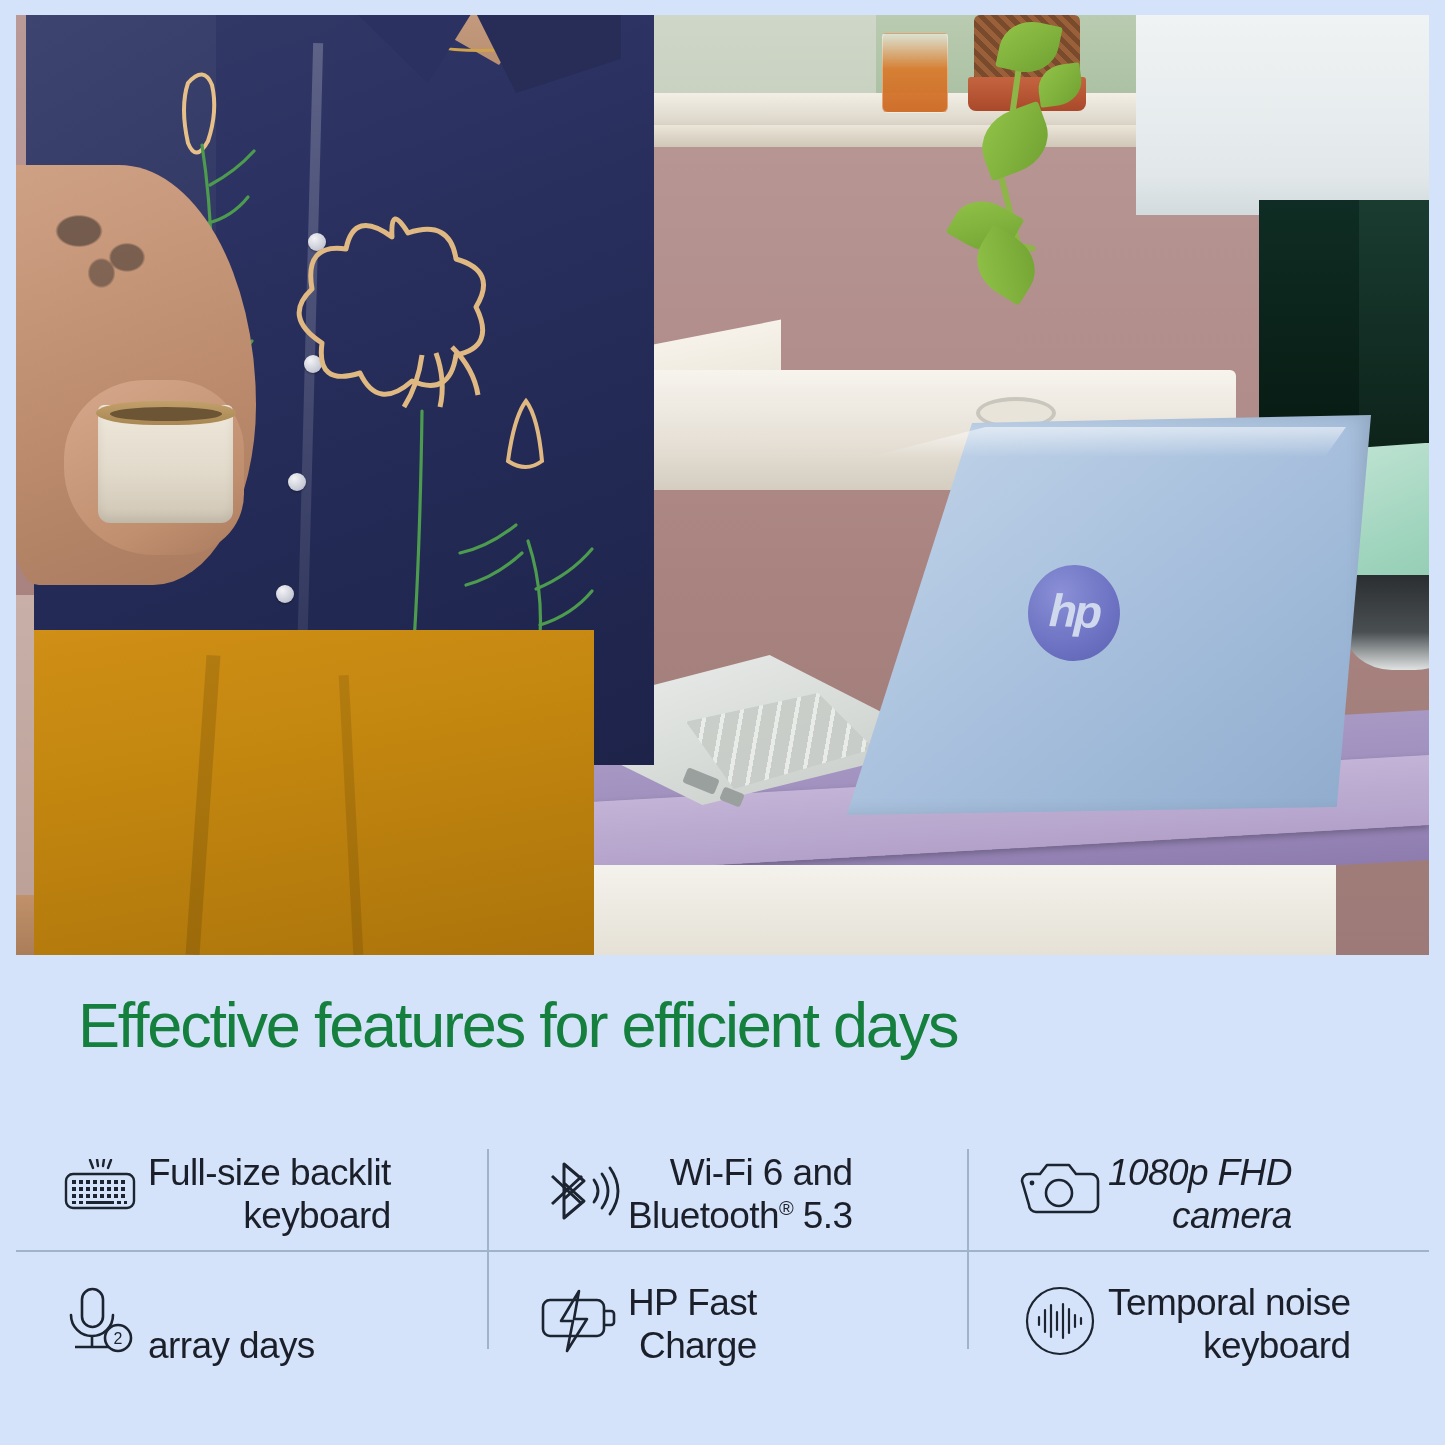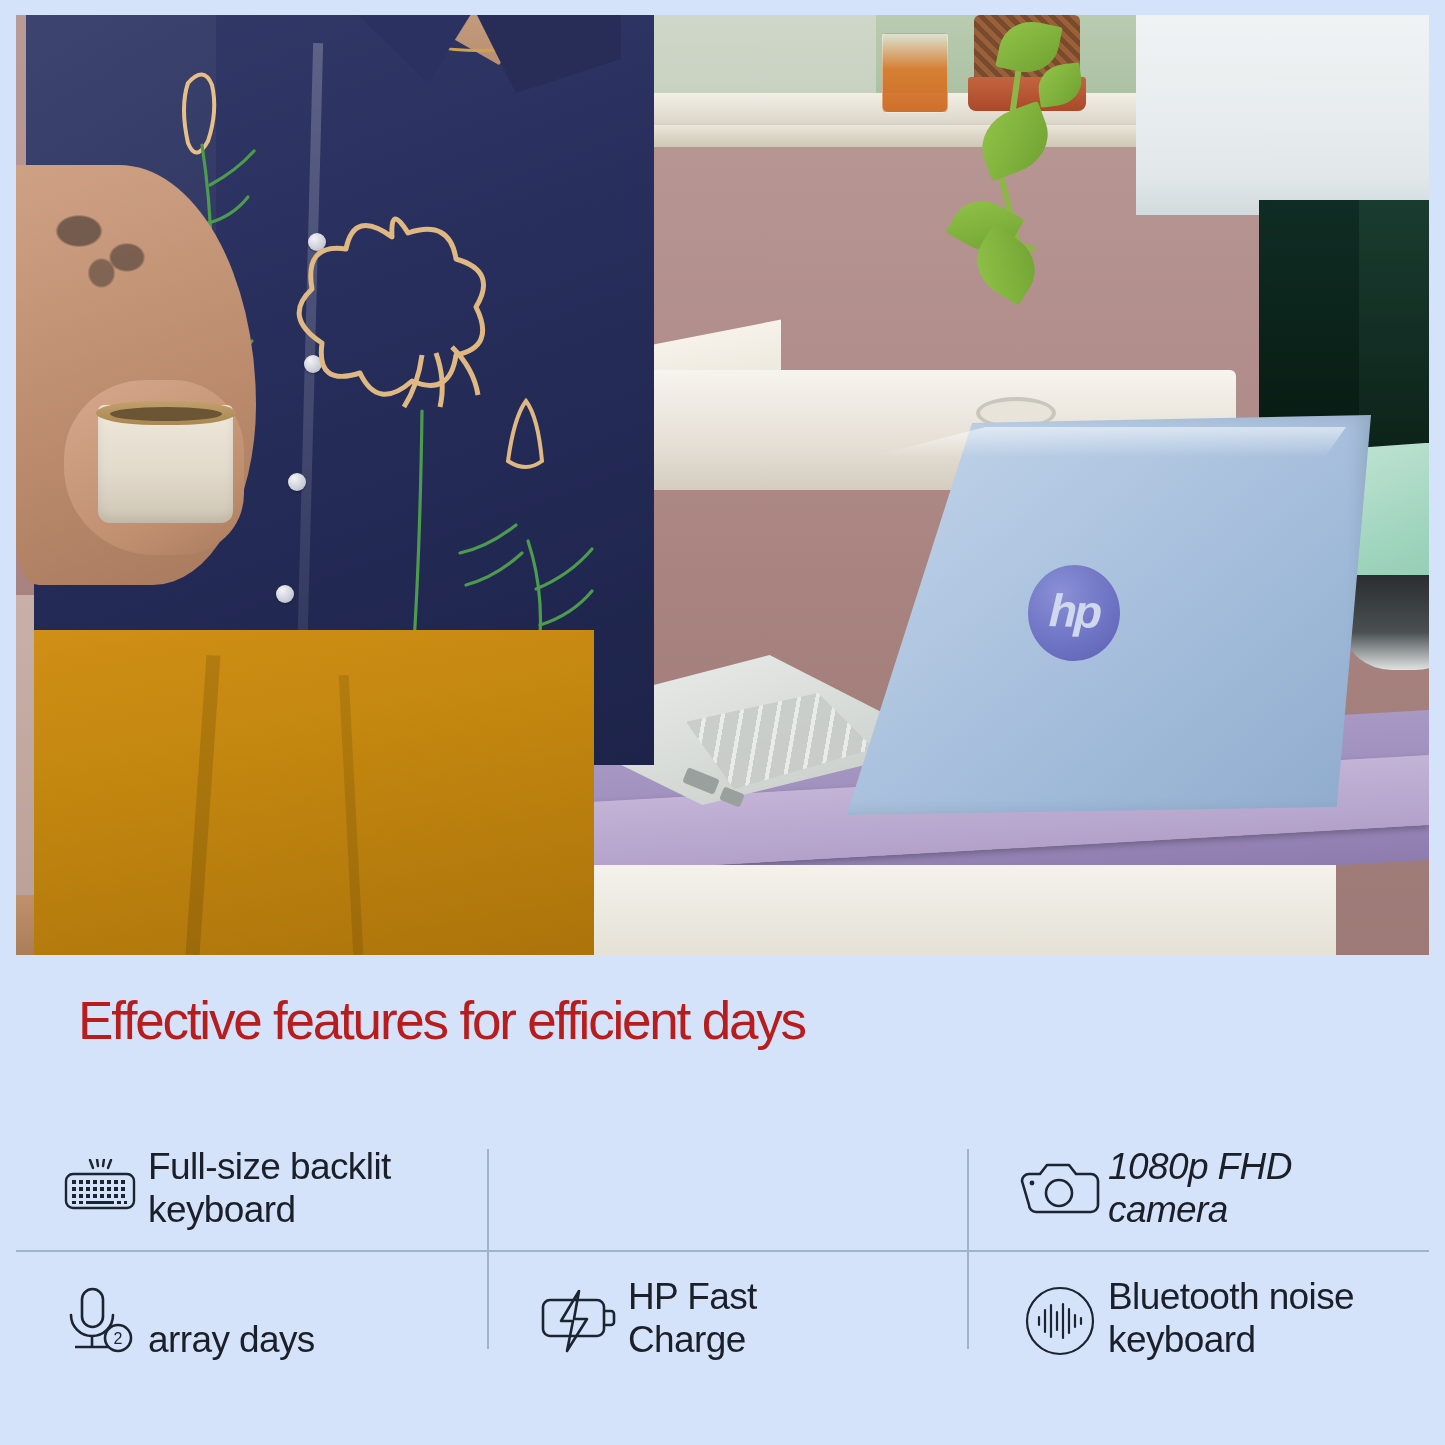--- a/index.html
+++ b/index.html
@@ -287,21 +287,21 @@
     position:absolute;left:330px;top:660px;width:10px;height:280px;
     background:rgba(0,0,0,.10);
     transform:rotate(-3deg);
   }
   
   .emb{position:absolute;pointer-events:none;}
 
   
   .headline{
     position:absolute;left:78px;top:994px;
-    font-size:53px;font-weight:400;color:#b91c1c;
+    font-size:63px;font-weight:400;color:#15803d;
     letter-spacing:-2.2px;line-height:1;
     white-space:nowrap;
   }
 
   
   .grid{
     position:absolute;left:16px;top:1135px;width:1413px;height:290px;
   }
   .divider-h{
     position:absolute;left:0px;top:115px;width:1413px;height:2px;
@@ -313,21 +313,21 @@
   .dv1{left:471px;}
   .dv2{left:951px;}
 
   .cell{position:absolute;display:flex;align-items:flex-start;}
   .icon-wrap{
     width:96px;height:92px;flex:0 0 96px;
     display:flex;align-items:center;justify-content:center;
   }
   .label{
     font-size:37px;line-height:1.17;color:#1b1f29;
-    letter-spacing:-.6px;margin-top:0;
+    letter-spacing:-.6px;margin-top:6px;text-align:right;
   }
   .label .sup{font-size:20px;vertical-align:super;}
   svg{display:block;}
 </style>
 </head>
 <body>
 
 <div class="hero">
   <div class="photo">
 
@@ -496,20 +496,38 @@
             <rect x="64" y="42" width="3" height="3"></rect>
         </g>
       </svg>
     </div>
     <div class="label">
       <span>Full-size backlit</span><br>
       <span>keyboard</span>
     </div>
   </div>
 
+  <div class="cell" style="left:516px;top:10px;width:420px;">
+    <div class="icon-wrap">
+      <svg width="80" height="70" viewBox="0 0 80 70" stroke="#1b2430" fill="none" stroke-width="3">
+        <path d="M24 8 L44 25 L24 43 L24 8 Z M24 27 L44 45 L24 62 L24 27 Z" stroke-linejoin="round"></path>
+        <line x1="12" y1="20" x2="42" y2="48"></line>
+        <line x1="12" y1="48" x2="42" y2="20"></line>
+        <g stroke-linecap="round" stroke-width="2.8">
+          <path d="M54 24 q8 11 0 22"></path>
+          <path d="M62 18 q12 17 0 34"></path>
+          <path d="M70 12 q16 23 0 46"></path>
+        </g>
+      </svg>
+    </div>
+    <div class="label">
+      <span>Wi-Fi 6 and</span><br>
+      <span>Bluetooth</span><span class="sup">®</span><span> 5.3</span>
+    </div>
+  </div>
 
   <div class="cell" style="left:996px;top:10px;width:420px;font-style:italic;">
     <div class="icon-wrap">
       <svg width="84" height="62" viewBox="0 0 84 62" stroke="#1b2430" fill="none" stroke-width="2.6">
         <path d="M4 21 a7 7 0 0 1 7 -7 h11 l7 -9 h22 l7 9 h15 a7 7 0 0 1 7 7 v24 a7 7 0 0 1 -7 7 h-55 a7 7 0 0 1 -7 -7 z" stroke-linejoin="round"></path>
         <circle cx="41" cy="33" r="13"></circle>
         <circle cx="14" cy="23" r="2.4" fill="#1b2430" stroke="none"></circle>
       </svg>
     </div>
     <div class="label">
@@ -559,18 +577,18 @@
           <line x1="29" y1="22" x2="29" y2="54"></line>
           <line x1="35" y1="29" x2="35" y2="47"></line>
           <line x1="41" y1="21" x2="41" y2="55"></line>
           <line x1="47" y1="26" x2="47" y2="50"></line>
           <line x1="53" y1="32" x2="53" y2="44"></line>
           <line x1="59" y1="35" x2="59" y2="41"></line>
         </g>
       </svg>
     </div>
     <div class="label">
-      <span>Bluetooth noise</span><br>
+      <span>Temporal noise</span><br>
       <span>keyboard</span>
     </div>
   </div>
 
 </div>
 
 </body></html>

